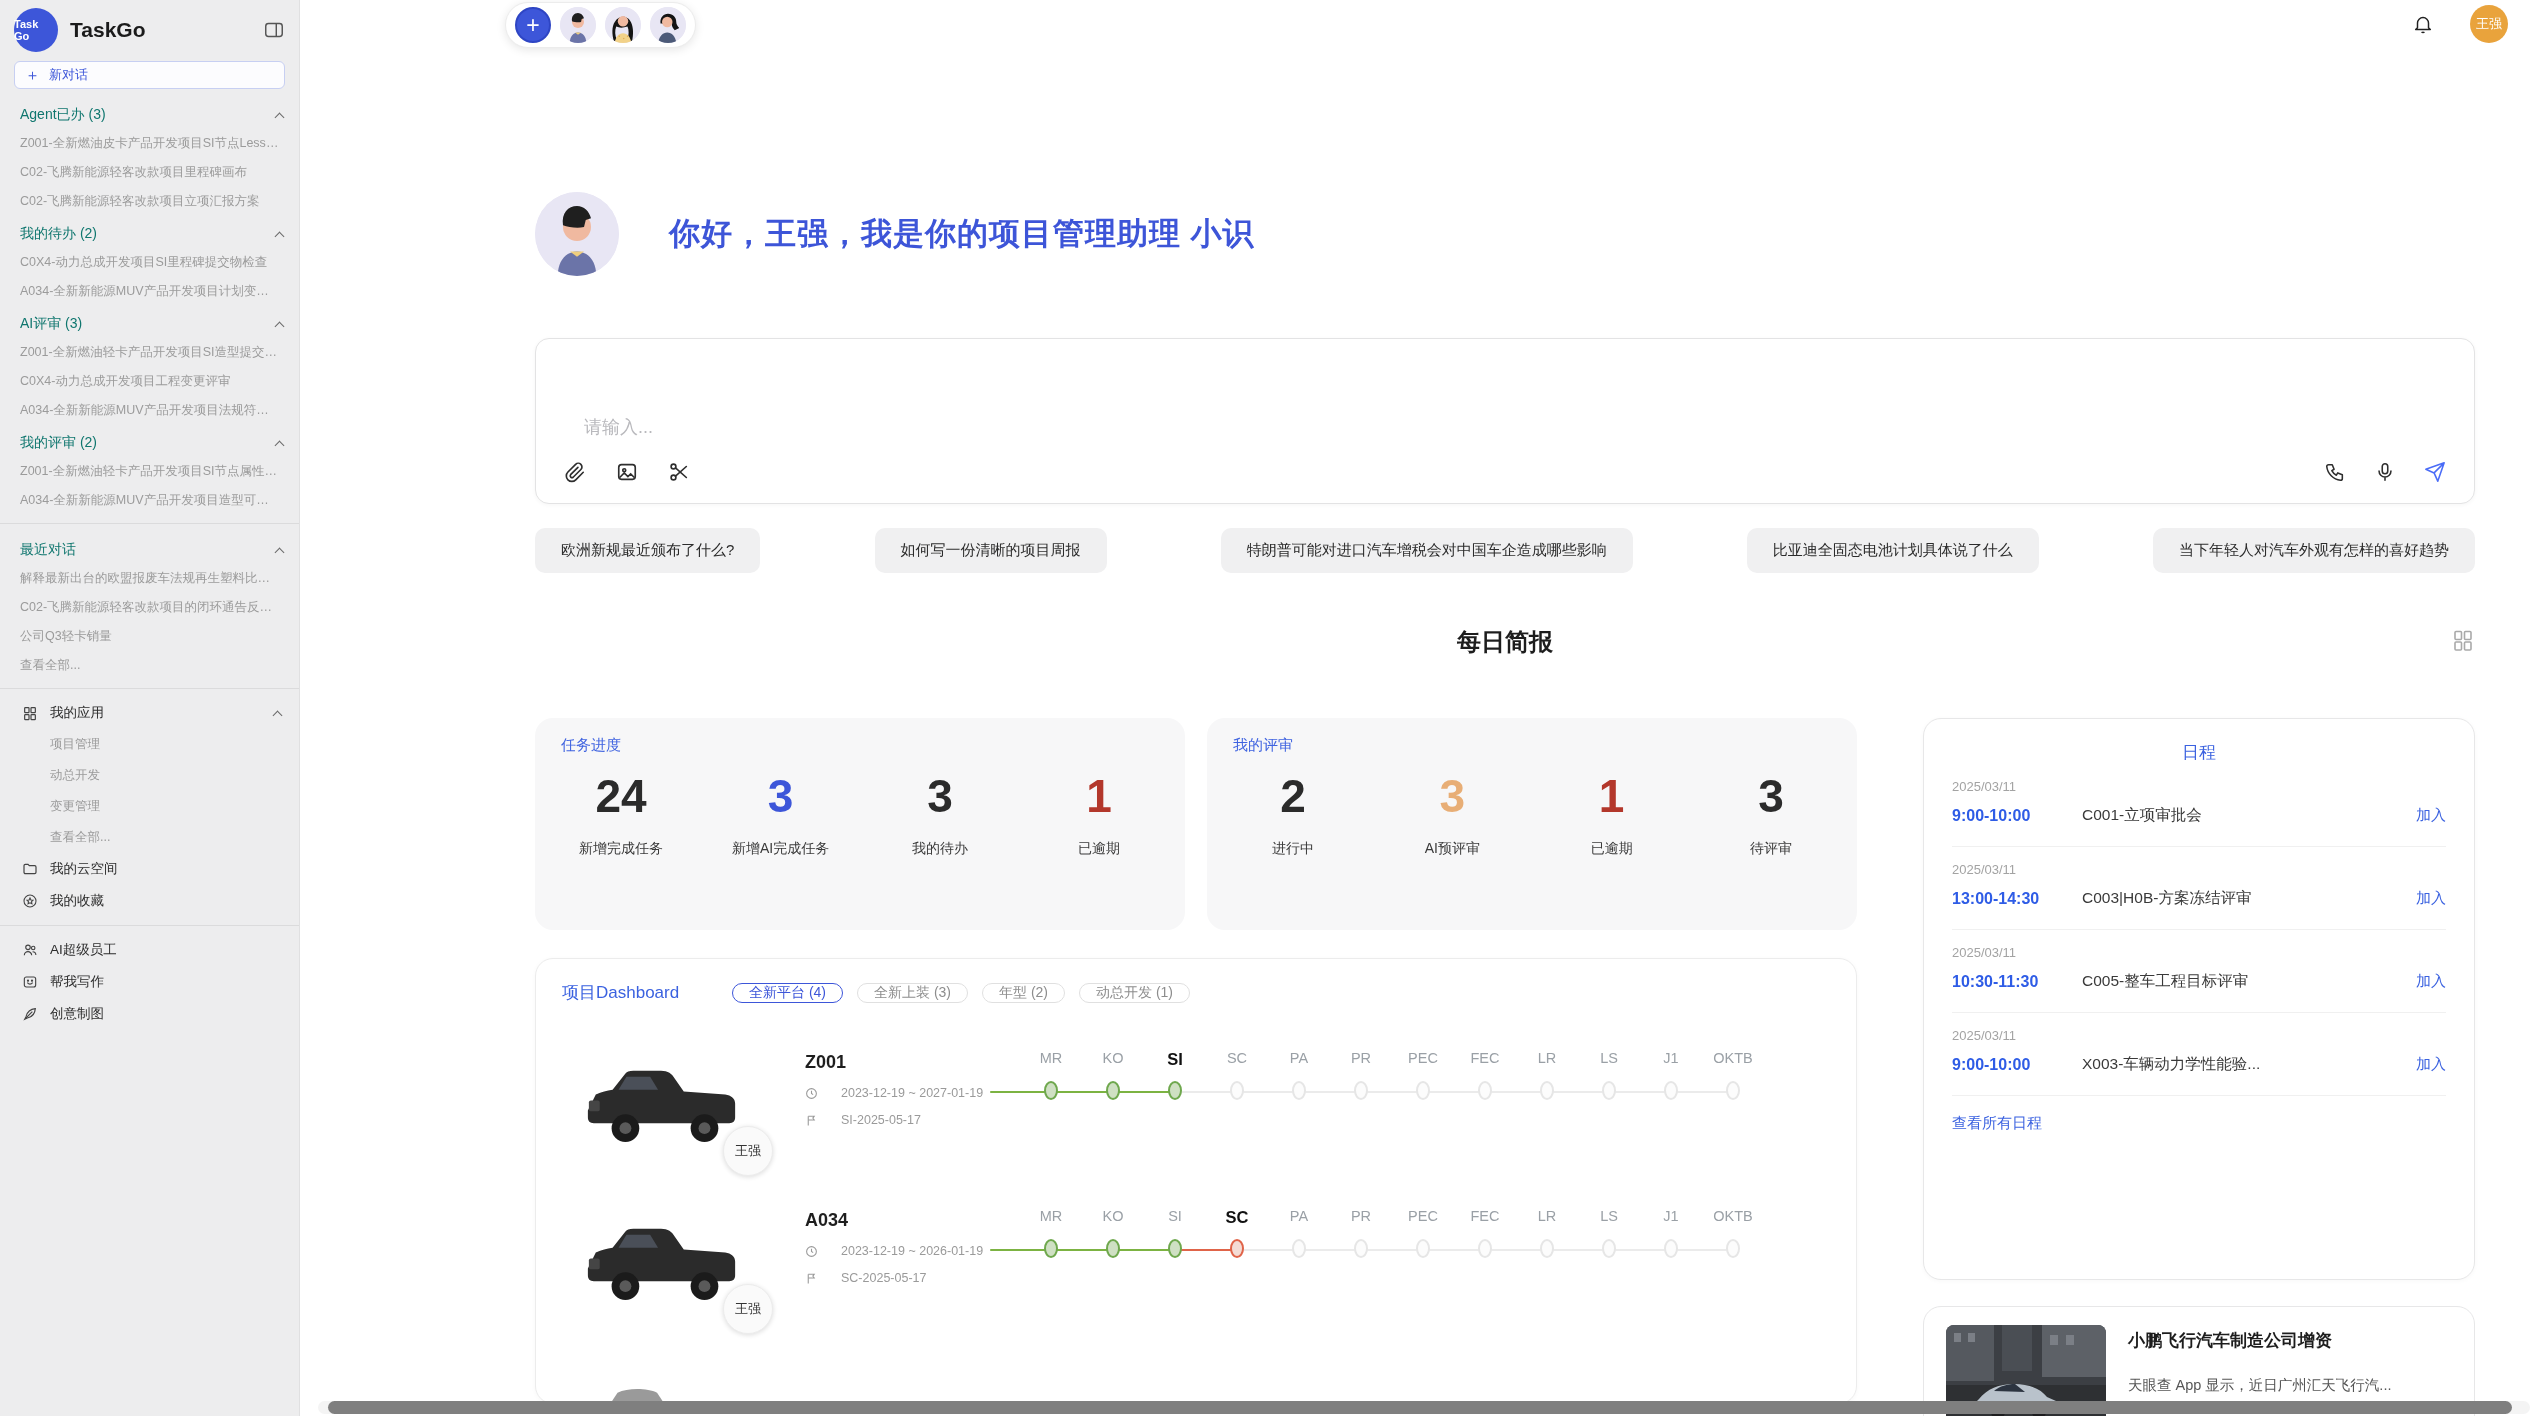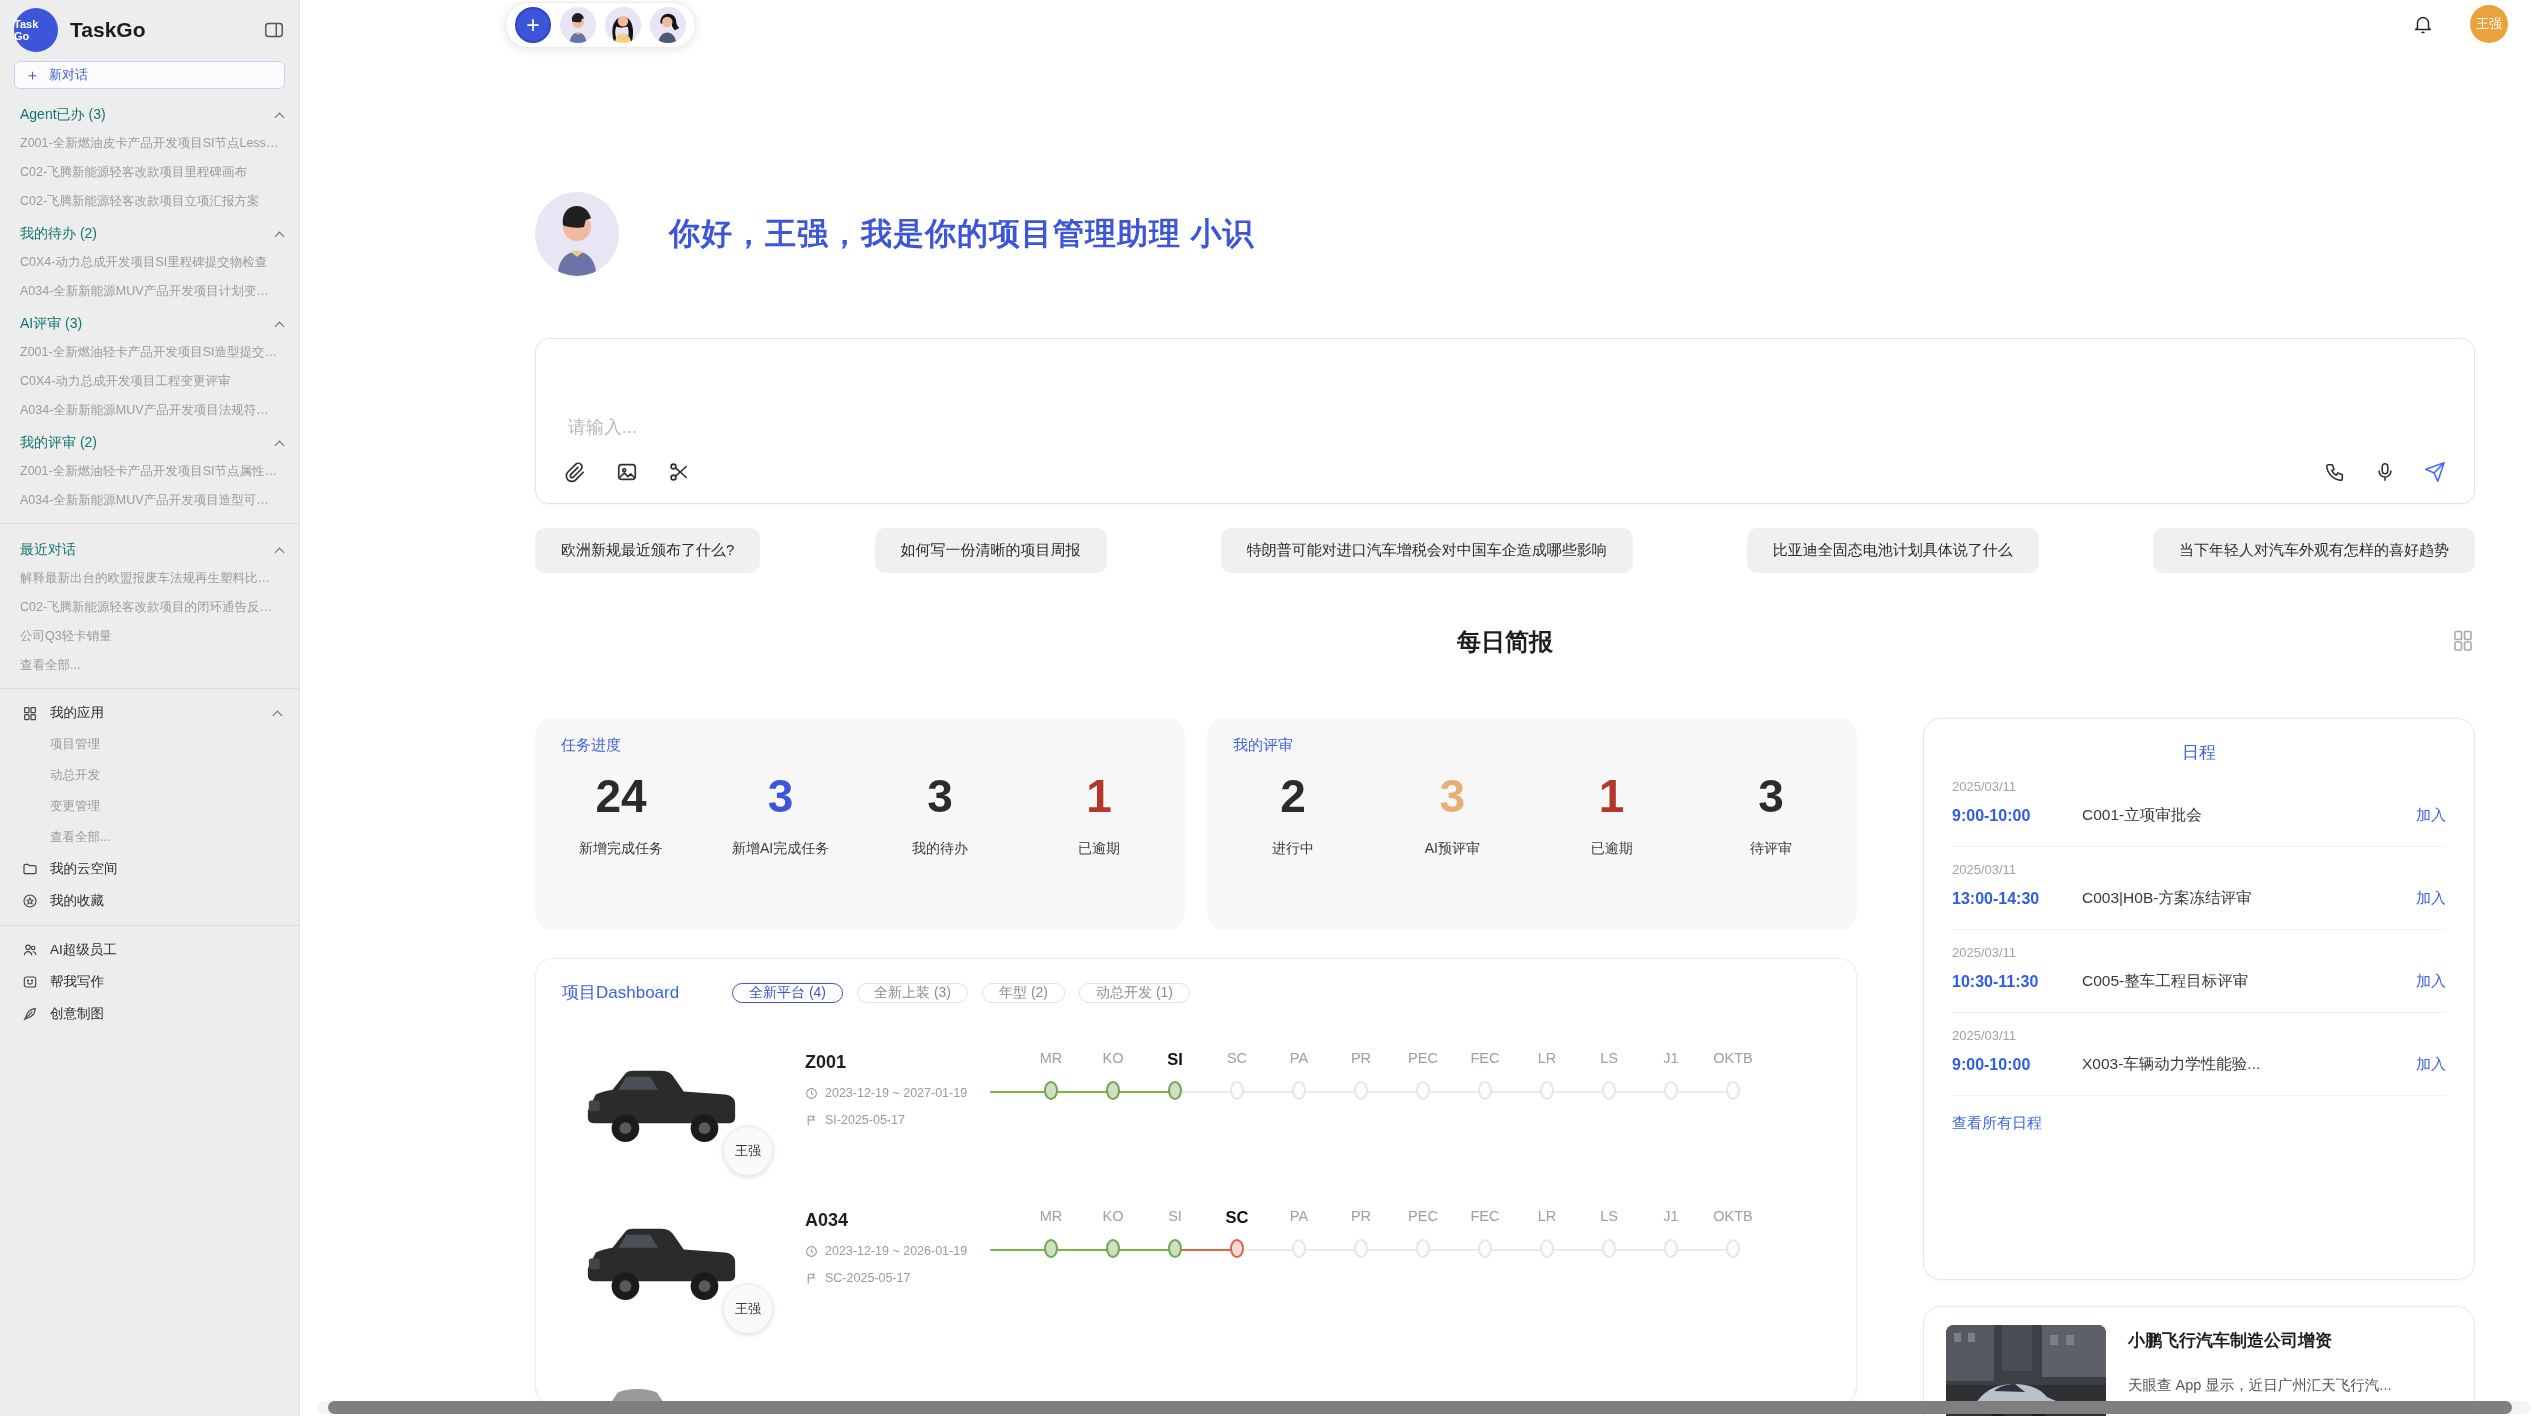--- a/index.html
+++ b/index.html
@@ -31,21 +31,21 @@
   .t-avatar { width:36px; height:36px; border-radius:50%; overflow:hidden; background:#e8e6f4; cursor:pointer; flex-shrink:0; }
   .t-avatar svg { display:block; width:100%; height:100%; }
   .bell { position:absolute; top:13px; right:98px; width:22px; height:22px; color:#222; cursor:pointer; }
   .user-badge { position:absolute; top:5px; right:24px; width:38px; height:38px; border-radius:50%; background:#e9a33c; color:#fff; font-size:13px; display:flex; align-items:center; justify-content:center; cursor:pointer; }
   .content { position:absolute; left:235px; right:57px; top:0; }
   .greet { display:flex; align-items:center; gap:50px; margin-top:192px; }
   .greet-avatar { width:84px; height:84px; border-radius:50%; overflow:hidden; background:#e8e6f4; flex-shrink:0; }
   .greet-avatar svg { display:block; width:100%; height:100%; }
   .greet-text { font-size:31px; font-weight:bold; color:#3d55d8; letter-spacing:1px; }
   .composer { margin-top:62px; height:166px; border:1px solid #e3e3e4; border-radius:14px; background:#fff; position:relative; box-shadow:0 1px 4px rgba(0,0,0,.04); cursor:text; }
-  .composer .ph { position:absolute; left:32px; top:76px; font-size:18px; color:#b9b9bd; }
+  .composer .ph { position:absolute; left:48px; top:76px; font-size:18px; color:#b9b9bd; }
   .icon-row { position:absolute; bottom:20px; display:flex; gap:30px; align-items:center; }
   .icon-row.left { left:28px; }
   .icon-row.right { right:28px; gap:28px; }
   .icon-row svg { width:22px; height:22px; color:#2e2e2e; cursor:pointer; }
   .icon-row svg.send { color:#4a6cf7; }
   .chips { margin-top:24px; display:flex; justify-content:space-between; gap:20px; }
   .chip { background:#f0f0f1; border-radius:10px; padding:13px 26px; font-size:15px; color:#2c2c2c; white-space:nowrap; overflow:hidden; text-overflow:ellipsis; cursor:pointer; }
   .briefing-head { margin-top:53px; position:relative; text-align:center; height:32px; }
   .briefing-title { font-size:24px; font-weight:bold; color:#1d1d1d; }
   .briefing-grid-btn { position:absolute; right:0; top:2px; width:24px; height:24px; color:#a9a9a9; cursor:pointer; }
@@ -67,21 +67,21 @@
   .tab.active { border-color:#3d56d9; color:#3d56d9; }
   .proj-row { display:flex; align-items:flex-start; padding-left:16px; }
   .proj-row.r1 { margin-top:44px; }
   .proj-row.r2 { margin-top:46px; }
   .proj-row.r3 { margin-top:48px; }
   .proj-car { position:relative; width:185px; height:112px; flex-shrink:0; }
   .proj-car svg.car { width:168px; height:105px; display:block; }
   .owner-badge { position:absolute; right:-10px; bottom:-16px; width:50px; height:50px; border-radius:50%; background:#fafafa; border:1px solid #ececec; box-shadow:0 1px 5px rgba(0,0,0,.14); display:flex; align-items:center; justify-content:center; font-size:13px; color:#333; }
   .proj-info { width:215px; margin-left:42px; padding-top:4px; }
   .proj-code { font-size:18px; font-weight:bold; color:#1e1e1e; }
-  .proj-meta { display:flex; align-items:center; gap:7px; margin-top:13px; color:#9a9a9a; font-size:12.5px; }
+  .proj-meta { display:flex; align-items:center; gap:23px; margin-top:13px; color:#9a9a9a; font-size:12.5px; }
   .proj-meta svg { width:13px; height:13px; color:#9a9a9a; flex-shrink:0; }
   .ms-rail { flex:1; padding-top:2px; min-width:750px; }
   .ms-labels { display:flex; }
   .ms-labels span { width:62px; text-align:center; font-size:14.5px; color:#9aa0a6; }
   .ms-labels span.current { color:#111; font-weight:bold; font-size:16.5px; }
   .ms-track { position:relative; height:32px; margin-top:8px; }
   .line { position:absolute; top:14px; height:2px; background:#ebebeb; border-radius:1px; }
   .line.green { background:#7cb342; }
   .line.orange { background:#e06449; }
   .ms-dots { position:absolute; inset:0; display:flex; }

